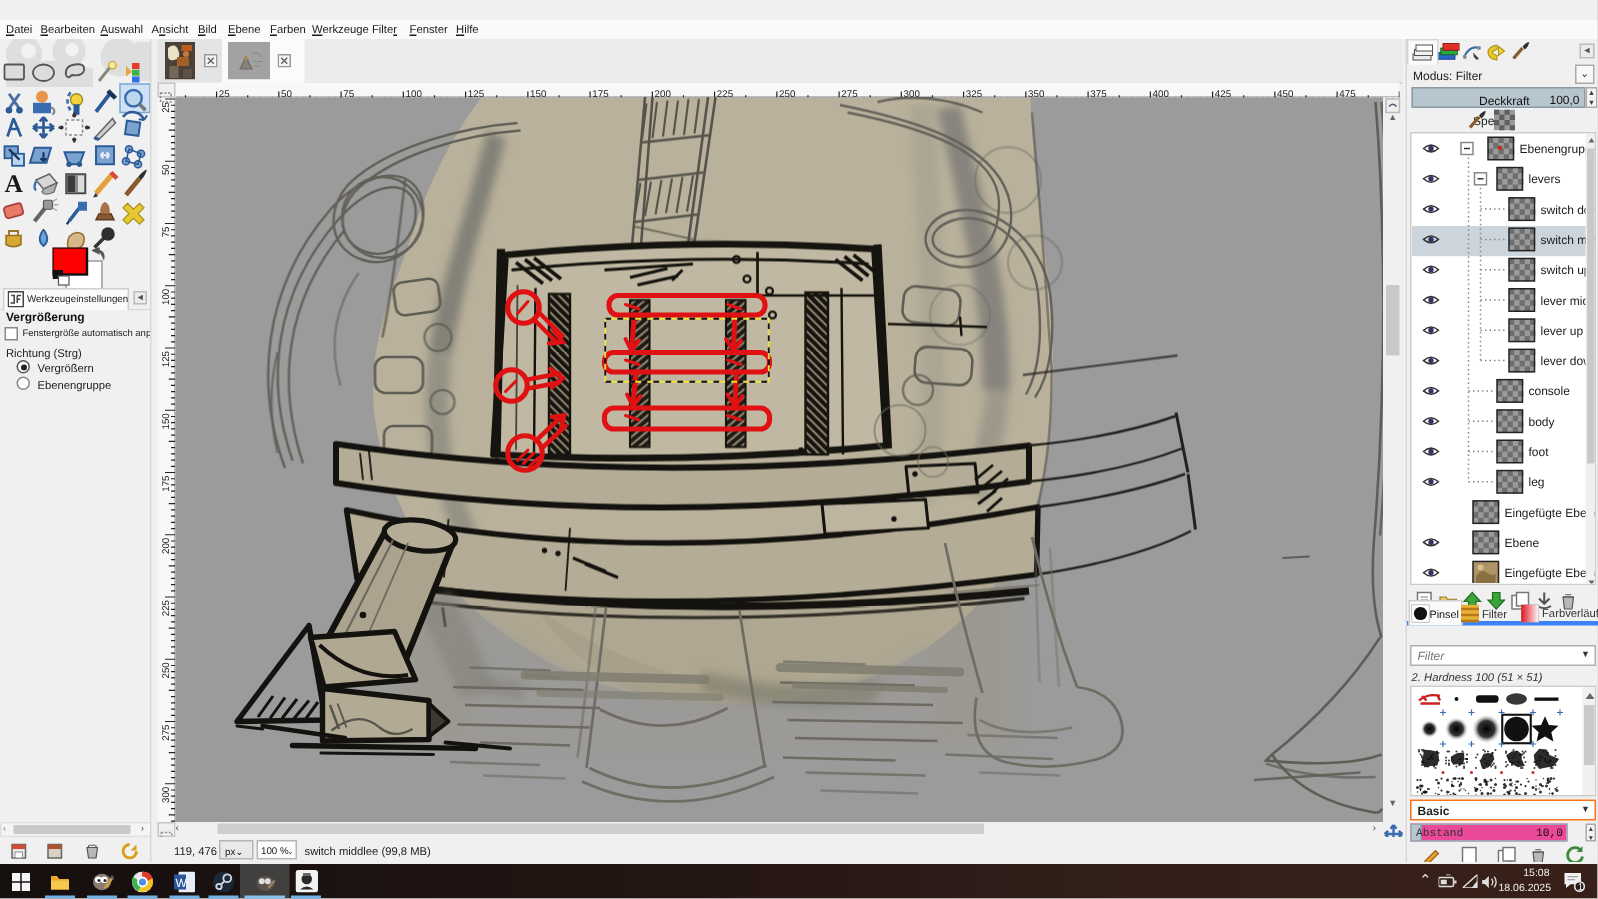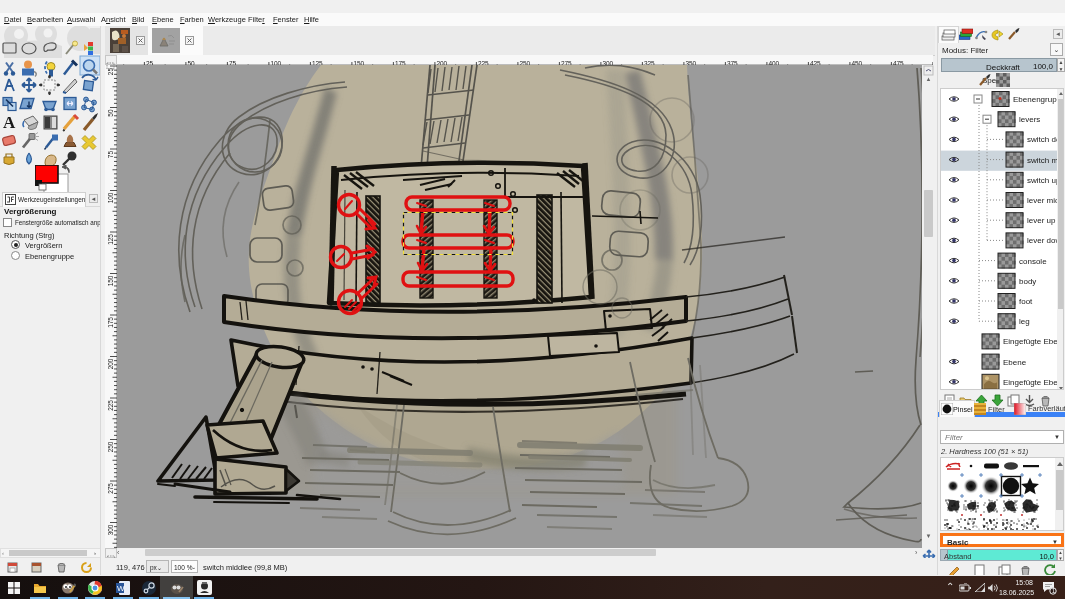--- a/index.html
+++ b/index.html
@@ -1352,21 +1352,21 @@
         </svg>
         <svg class="abs" style="left:85px;top:2px" width="13" height="13" viewBox="0 0 13 13">
           <path d="M6.5 1 v7 M3 5 l3.5 3.5 L10 5 M2 10 q4.5 3 9 0" stroke="#555" fill="none" stroke-width="1.4"></path>
         </svg>
         <svg class="abs" style="left:101px;top:2px" width="13" height="13" viewBox="0 0 13 13">
           <path d="M3 4 h7 l-1 8 h-5Z" fill="#b8b8b8" stroke="#555" stroke-width="0.8"></path>
           <path d="M4.5 2.5 h4 M3 4 h7" stroke="#555" stroke-width="0.8"></path>
         </svg>
       </div>
 
-  <div class="abs" style="left:0px;top:374px;width:128px;height:17px;border-bottom:5px solid #3b82f6;">
+  <div class="abs" style="left:0px;top:374px;width:128px;height:17px;border-bottom:3px solid #3b82f6;">
     <div class="abs" style="left:1px;top:0px;width:36px;height:17px;background:#fbfbfb;border:1px solid #d0d0d0;border-bottom:none;"></div>
     <svg class="abs" style="left:3px;top:3px" width="12" height="12" viewBox="0 0 12 12">
           <rect width="12" height="12" fill="#fff" stroke="#999" stroke-width="0.8"></rect>
           <circle cx="6" cy="6" r="4.4" fill="#111"></circle>
         </svg>
     <span class="abs" style="left:15px;top:4.5px;font-size:7.2px;color:#111;">Pinsel</span>
     <svg class="abs" style="left:36px;top:3px" width="12" height="12" viewBox="0 0 12 12">
           <rect width="12" height="12" fill="#e8b23a"></rect>
           <path d="M0 3 h12 M0 7 h12 M0 11 h12" stroke="#b87818" stroke-width="1.6"></path>
         </svg>
@@ -1718,26 +1718,26 @@
           <circle cx="40" cy="76" r="1" fill="#c03030"></circle>
           <circle cx="60" cy="76" r="1" fill="#c03030"></circle>
           <circle cx="81" cy="76" r="1" fill="#c03030"></circle>
           <circle cx="99" cy="76" r="1" fill="#c03030"></circle>
           <rect x="114" y="0" width="10" height="81" fill="#f0f0f0"></rect>
           <rect x="115" y="12" width="8" height="40" fill="#c9c9c9"></rect>
           <path d="M116 8 l3 -4 3 4Z" fill="#666"></path>
           <path d="M116 73 l3 4 3 -4Z" fill="#666"></path>
         </svg></div>
 
-  <div class="abs" style="left:2px;top:507px;width:124px;height:14px;background:#fff;border:3px solid #f97316;">
+  <div class="abs" style="left:2px;top:507px;width:124px;height:14px;background:#fff;border:1px solid #f97316;">
     <span class="abs" style="left:4px;top:2px;font-size:8px;color:#222;font-weight:bold;">Basic</span>
     <span class="abs" style="right:3px;top:3px;font-size:6px;color:#333;">▼</span>
   </div>
 
-  <div class="abs" style="left:2px;top:523px;width:117px;height:12px;background:#5eead4;border:1px solid #9aa8b2;">
+  <div class="abs" style="left:2px;top:523px;width:105px;height:12px;background:#ec4899;border:1px solid #9aa8b2;font-family:Liberation Mono, monospace;">
     <div class="abs" style="left:0;top:0;width:7px;height:10px;background:#b7c5ce;border-right:1px solid #8a99a3;"></div>
     <span class="abs" style="left:3px;top:1.5px;font-size:7.5px;color:#333;">Abstand</span>
     <span class="abs" style="right:2px;top:1.5px;font-size:7.5px;color:#111;">10,0</span>
   </div>
   <div class="abs" style="left:119px;top:523px;width:7px;height:12px;border:1px solid #aaa;background:#f3f3f3;">
      <div style="font-size:4.5px;line-height:6px;text-align:center;color:#444;">▲</div>
      <div style="font-size:4.5px;line-height:5px;text-align:center;color:#444;">▼</div>
   </div>
 
   <div class="abs" id="brushbtns" style="left:0px;top:537px;width:128px;height:14px;">

